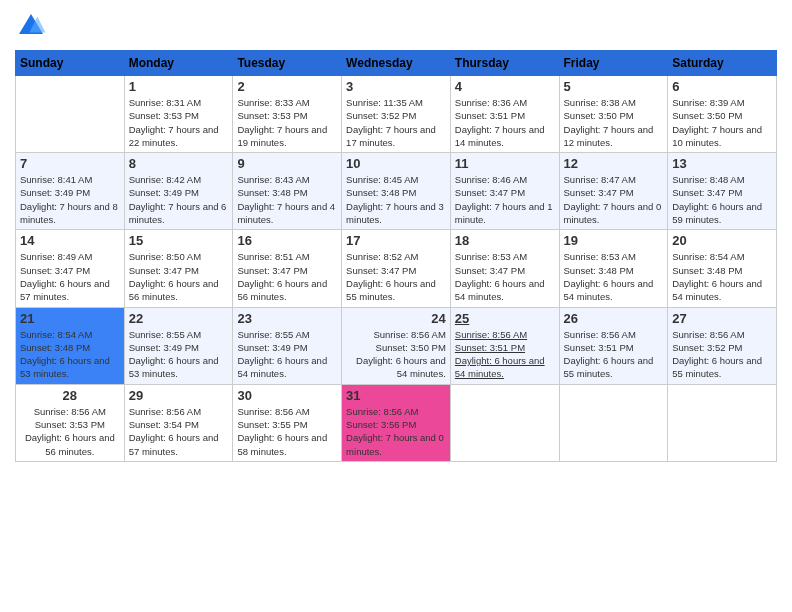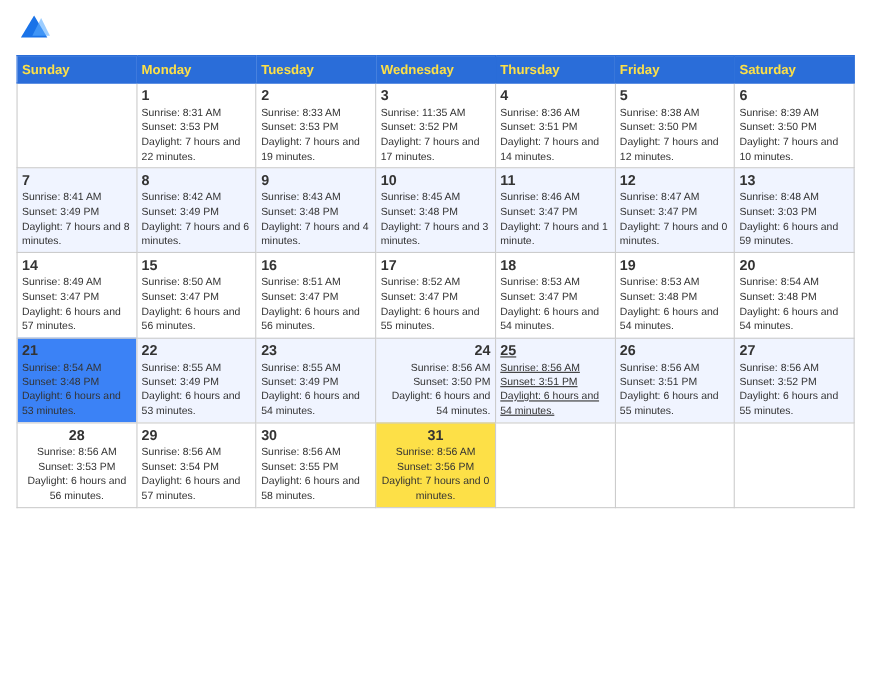--- a/index.html
+++ b/index.html
@@ -48,21 +48,21 @@
       font-size: 14px;
       color: #555;
     }
     .calendar-table {
       width: 100%;
       border-collapse: collapse;
       font-size: 11px;
     }
     .calendar-table th {
       background-color: #2a6dd9;
-      color: #fde047;
+      color: #000000;
       padding: 5px 4px;
       text-align: left;
       font-size: 12px;
       font-weight: bold;
       border: 1px solid #2a6dd9;
     }
     .calendar-table td {
       vertical-align: top;
       border: 1px solid #ccc;
       padding: 3px 4px;
@@ -206,21 +206,21 @@
           <td style="background: rgb(240, 244, 255);">
             <span class="day-number">12</span>
             <div class="day-info">Sunrise: 8:47 AM
 Sunset: 3:47 PM
 Daylight: 7 hours
 and 0 minutes.</div>
           </td>
           <td style="background: rgb(240, 244, 255);">
             <span class="day-number">13</span>
             <div class="day-info">Sunrise: 8:48 AM
-Sunset: 3:03 PM
+Sunset: 3:47 PM
 Daylight: 6 hours
 and 59 minutes.</div>
           </td>
         </tr>
         <tr>
           <td style="background: rgb(255, 255, 255);">
             <span class="day-number">14</span>
             <div class="day-info">Sunrise: 8:49 AM
 Sunset: 3:47 PM
 Daylight: 6 hours
@@ -335,21 +335,21 @@
 Daylight: 6 hours
 and 57 minutes.</div>
           </td>
           <td style="background: rgb(255, 255, 255);">
             <span class="day-number">30</span>
             <div class="day-info">Sunrise: 8:56 AM
 Sunset: 3:55 PM
 Daylight: 6 hours
 and 58 minutes.</div>
           </td>
-          <td style="background: #fde047; text-align: center;">
+          <td style="background: #ec4899;">
             <span class="day-number">31</span>
             <div class="day-info">Sunrise: 8:56 AM
 Sunset: 3:56 PM
 Daylight: 7 hours
 and 0 minutes.</div>
           </td>
           <td class="empty-cell"></td>
           <td class="empty-cell"></td>
           <td class="empty-cell"></td>
         </tr>

